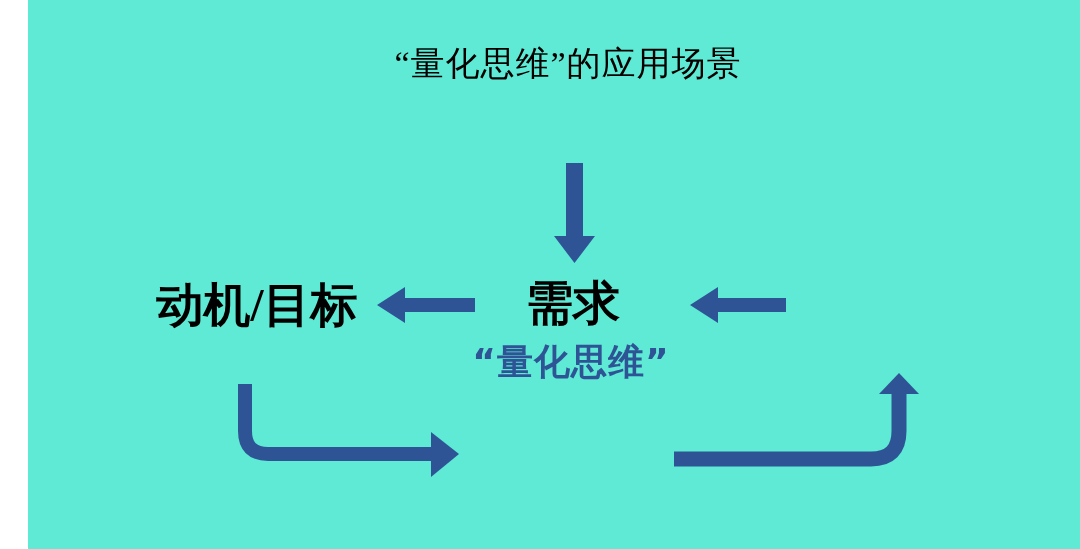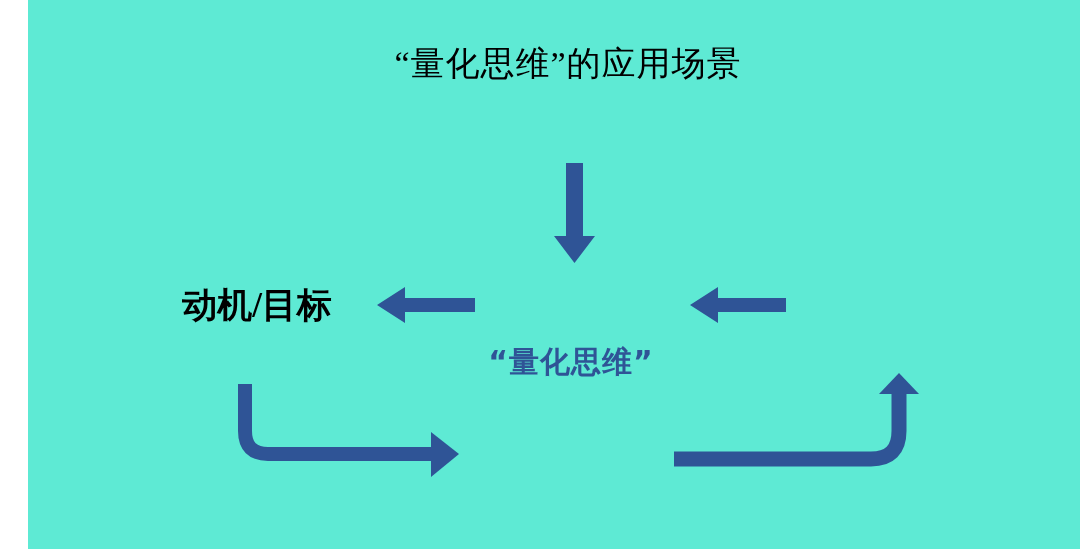--- a/index.html
+++ b/index.html
@@ -17,33 +17,33 @@
     left: 540px; top: 64px;
     transform: translate(-50%, -50%);
     font-size: 34px;
     color: #000000;
     white-space: nowrap;
     letter-spacing: 1px;
   }
   .node-label {
     position: absolute;
     transform: translate(-50%, -50%);
-    font-size: 35px;
+    font-size: 47px;
     font-weight: 700;
     color: #000000;
     white-space: nowrap;
   }
   .node-motivation { left: 229px; top: 305px; }
   .node-demand     { left: 545px; top: 303px; }
   .node-method     { left: 874px; top: 305px; }
   .node-design     { left: 542px; top: 451px; }
   .node-quant {
     left: 543px; top: 362px;
     font-family: "DejaVu Sans", "Liberation Sans", sans-serif;
-    font-size: 30px;
+    font-size: 36px;
     font-weight: 700;
     color: #2F5496;
     letter-spacing: 1px;
   }
   .arrow-layer {
     position: absolute;
     left: 0; top: 0;
     width: 1080px; height: 549px;
   }
 </style>
@@ -68,18 +68,19 @@
     <g>
       <path fill="none" stroke-width="15" d="M 646 459 L 843 459 Q 871 459 871 431 L 871 394" stroke="#2F5496"></path>
       <polygon points="851,394 891,394 871,373" fill="#2F5496"></polygon>
     </g>
   </svg>
 
   <div class="diagram-title">“量化思维”的应用场景</div>
 
   <div class="node-label node-motivation">动机/目标</div>
 
+  <div class="node-label node-demand">需求</div>
 
 
   <div class="node-label node-quant">“量化思维”</div>
 
 
 </div>
 
 </body></html>

